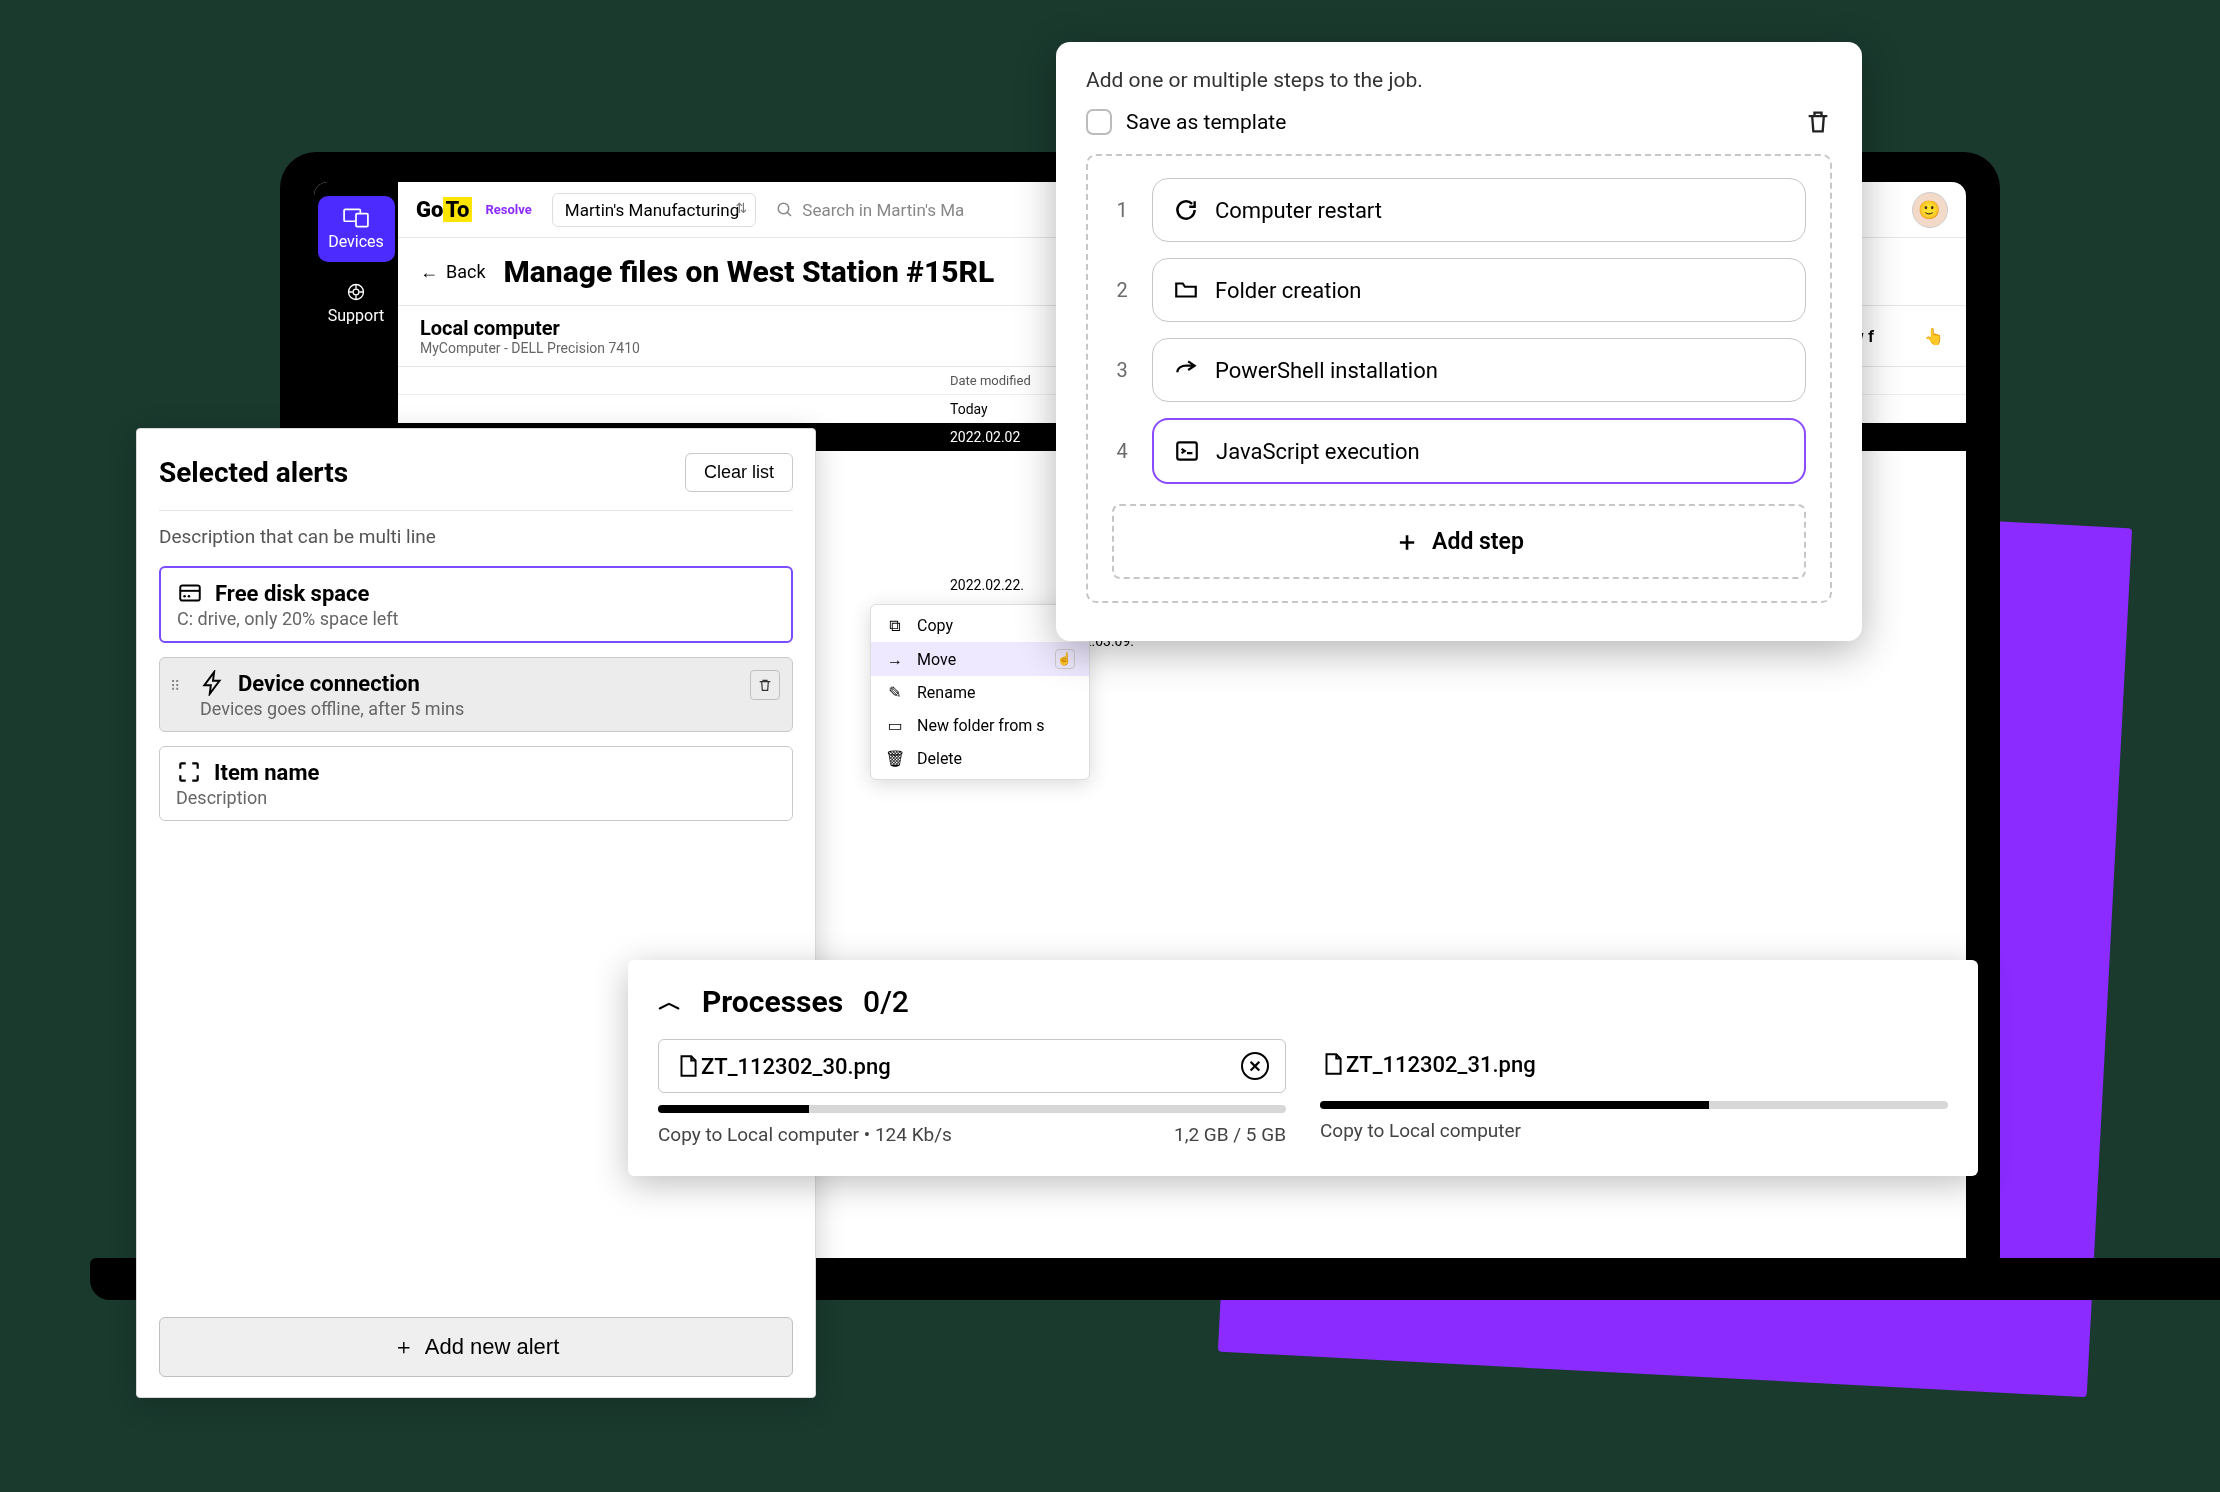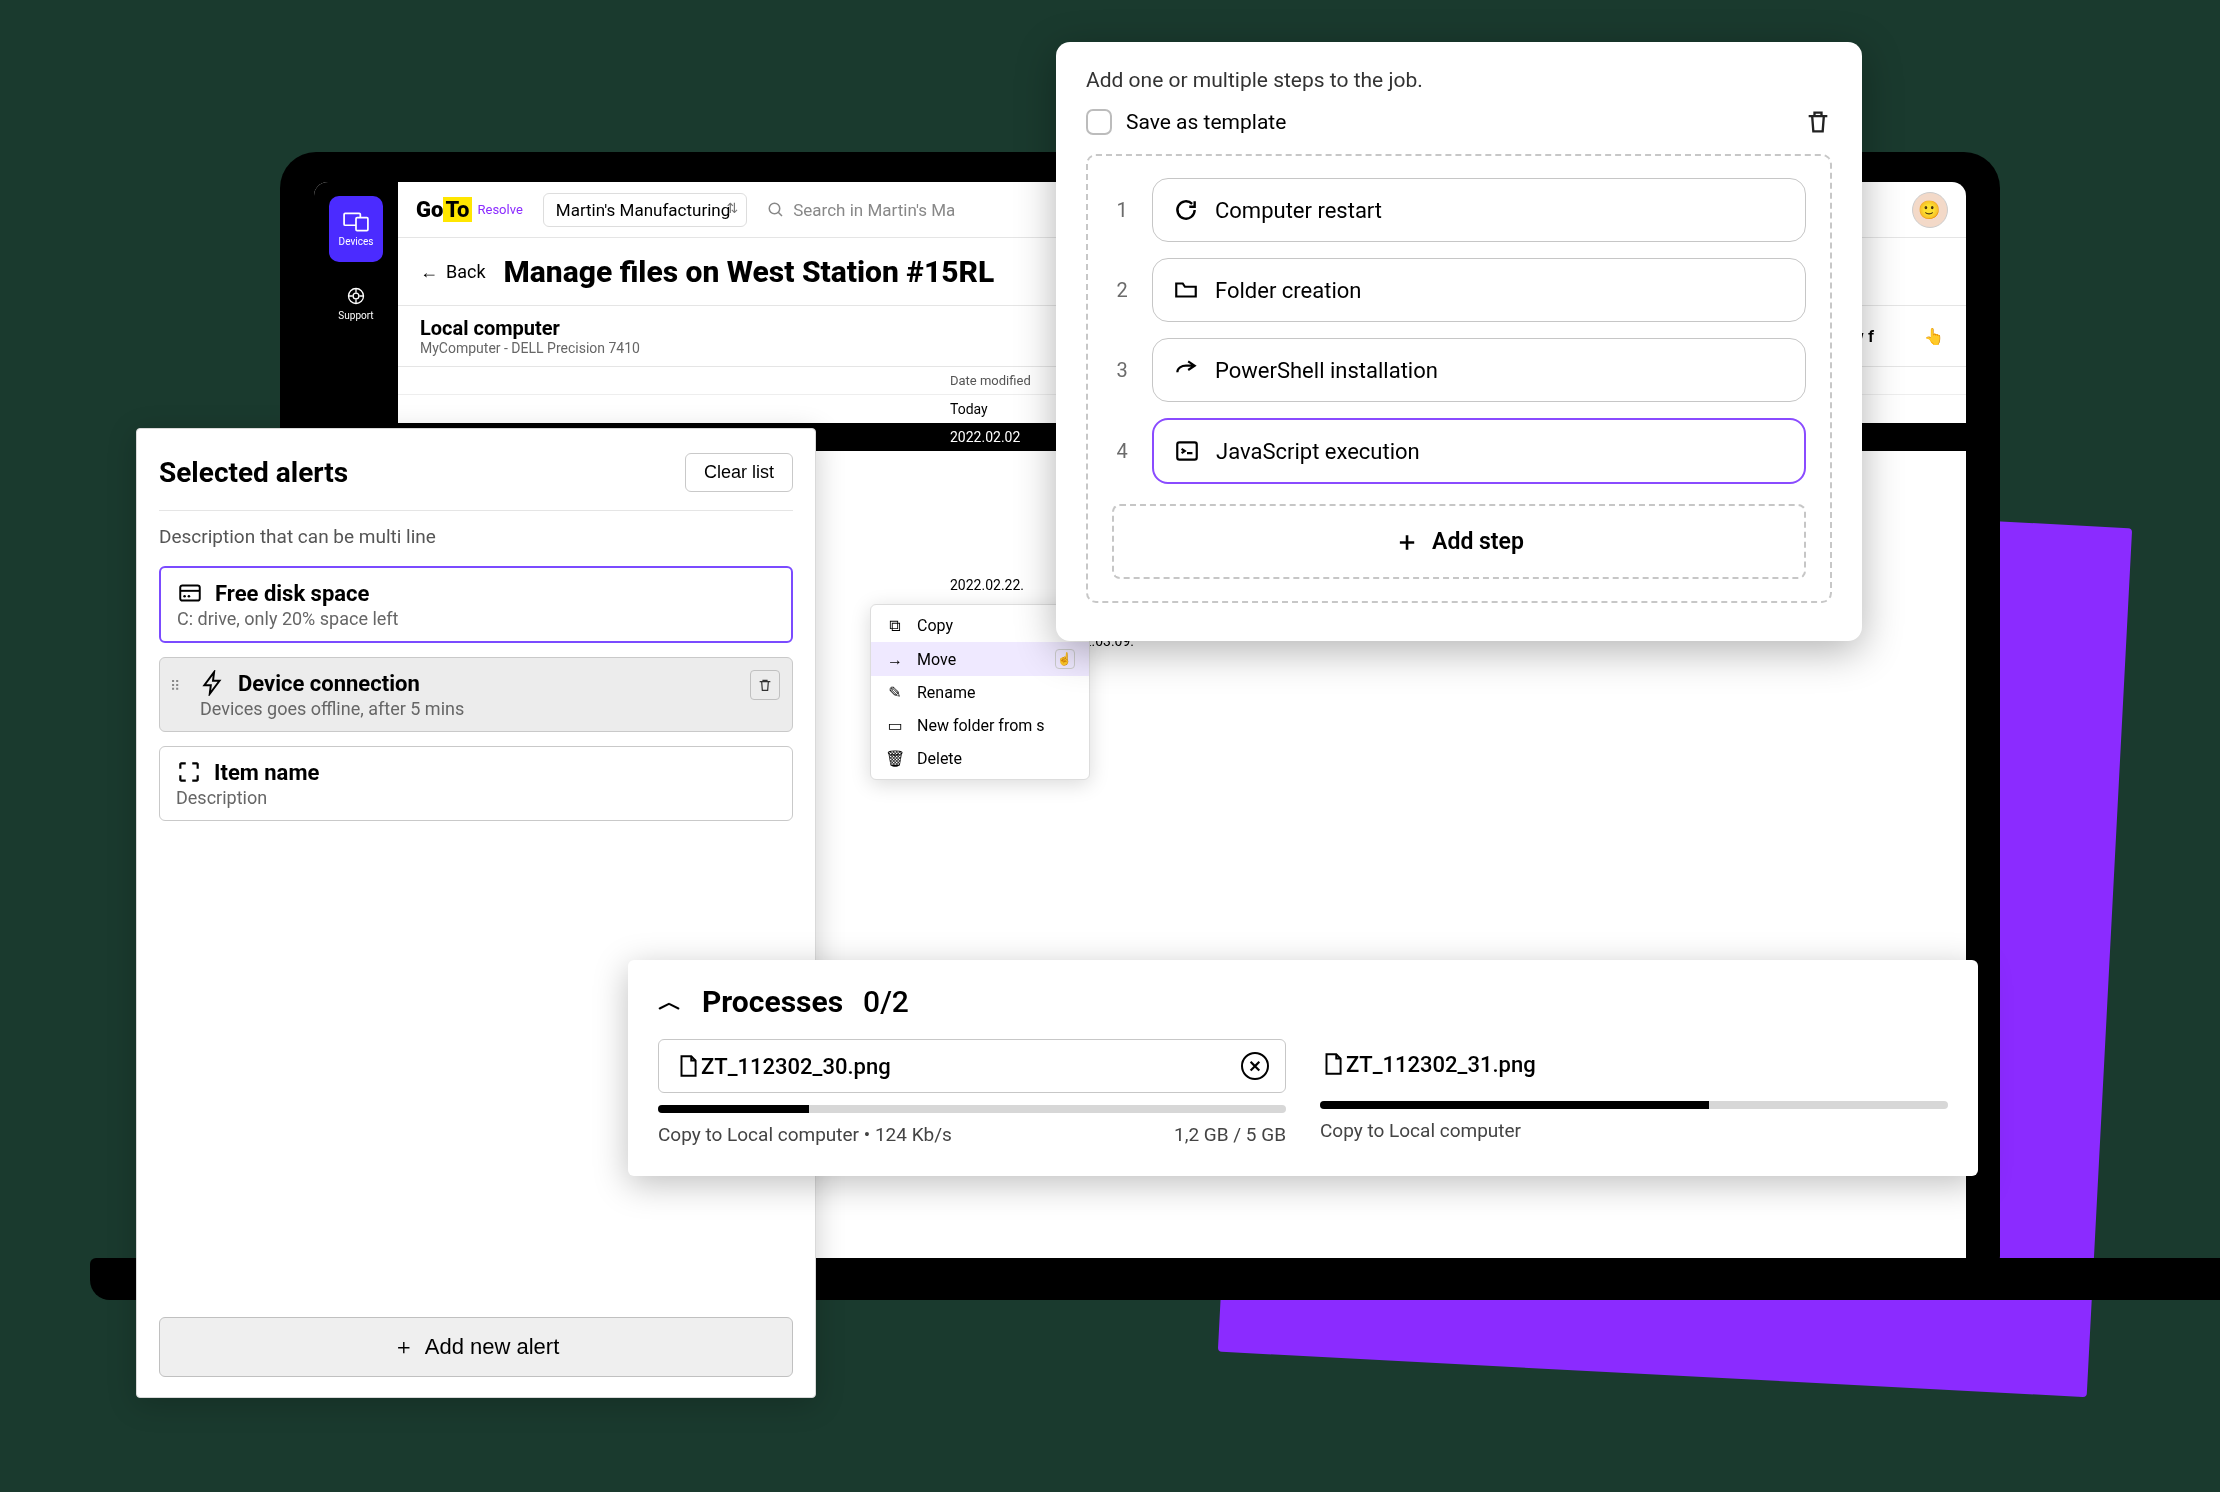--- a/index.html
+++ b/index.html
@@ -45,32 +45,32 @@
     background: #fff;
     border-radius: 14px;
     overflow: hidden;
     display: flex;
   }
 
   
   .leftnav {
     width: 84px; background: #000; display: flex; flex-direction: column; align-items: center; padding-top: 14px; gap: 8px;
   }
-  .leftnav-item { width: 54px; height: 66px; border-radius: 10px; display:flex; flex-direction:column; align-items:center; justify-content:center; color:#fff; font-size:10px; gap:4px;}
+  .leftnav-item { width: 77px; height: 66px; border-radius: 10px; display:flex; flex-direction:column; align-items:center; justify-content:center; color:#fff; font-size:16px; gap:4px;}
   .leftnav-item.active { background:#4b2bff; }
   .leftnav-icon { width:26px; height:20px; }
 
   
   .maincol { flex:1; display:flex; flex-direction:column; }
   .topbar {
     height: 56px; border-bottom:1px solid #e5e5e5; display:flex; align-items:center; padding:0 18px; gap:20px;
   }
   .logo { display:flex; align-items:center; gap:4px; font-weight:800; font-size:22px; }
   .logo .yellow { background:#ffe600; padding:0 2px; }
-  .logo-sub { color:#8b2bff; font-size:13px; font-weight:400; margin-left:2px; }
+  .logo-sub { color:#8b2bff; font-size:13px; font-weight:700; margin-left:10px; }
   .tenant { border:1px solid #ddd; border-radius:6px; padding:6px 16px 6px 12px; font-size:17px; position:relative;}
   .tenant::after { content:"⇅"; position:absolute; right:8px; top:6px; font-size:14px; color:#777;}
   .search { flex:1; display:flex; align-items:center; gap:8px; color:#888; font-size:17px; }
   .avatar { width:36px; height:36px; border-radius:50%; background:#f3d9c8; border:1px solid #ccc; display:flex; align-items:center; justify-content:center; font-size:18px;}
 
   .page-hdr {
     display:flex; align-items:center; gap:18px; padding:16px 22px; border-bottom:1px solid #e5e5e5;
   }
   .back { display:flex; align-items:center; gap:8px; font-size:18px; }
   .page-title { font-size:30px; font-weight:800; }

